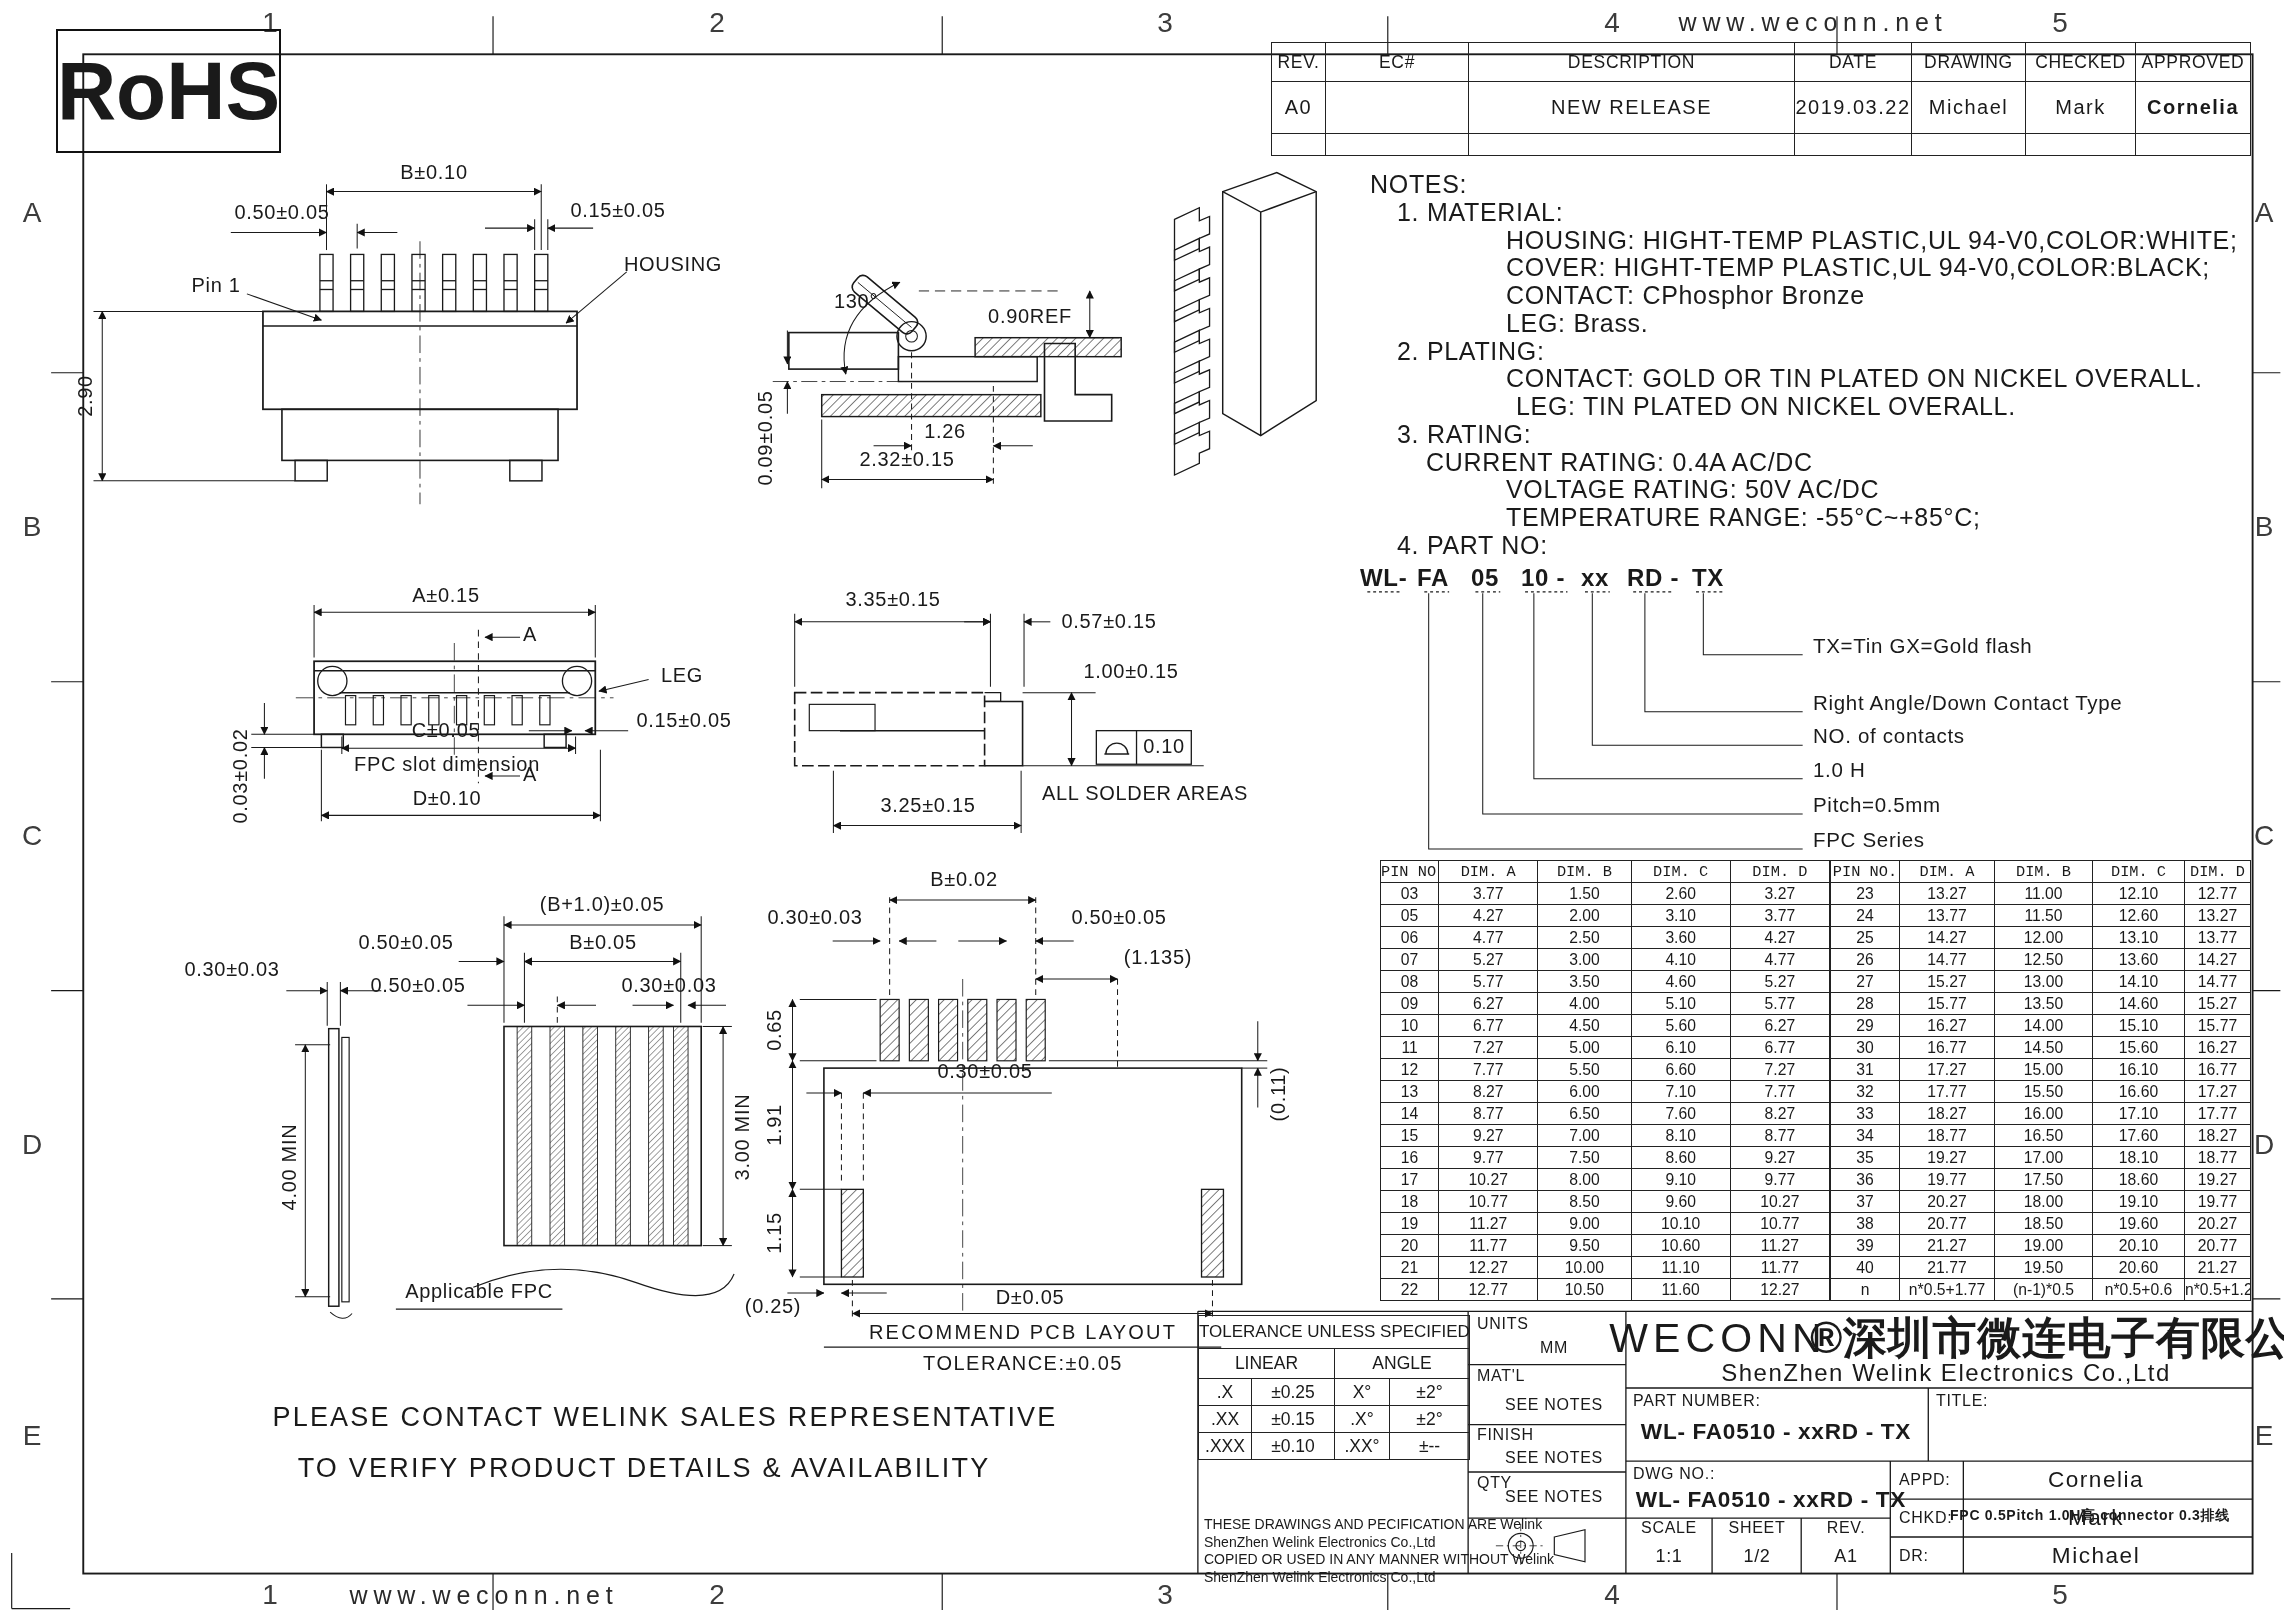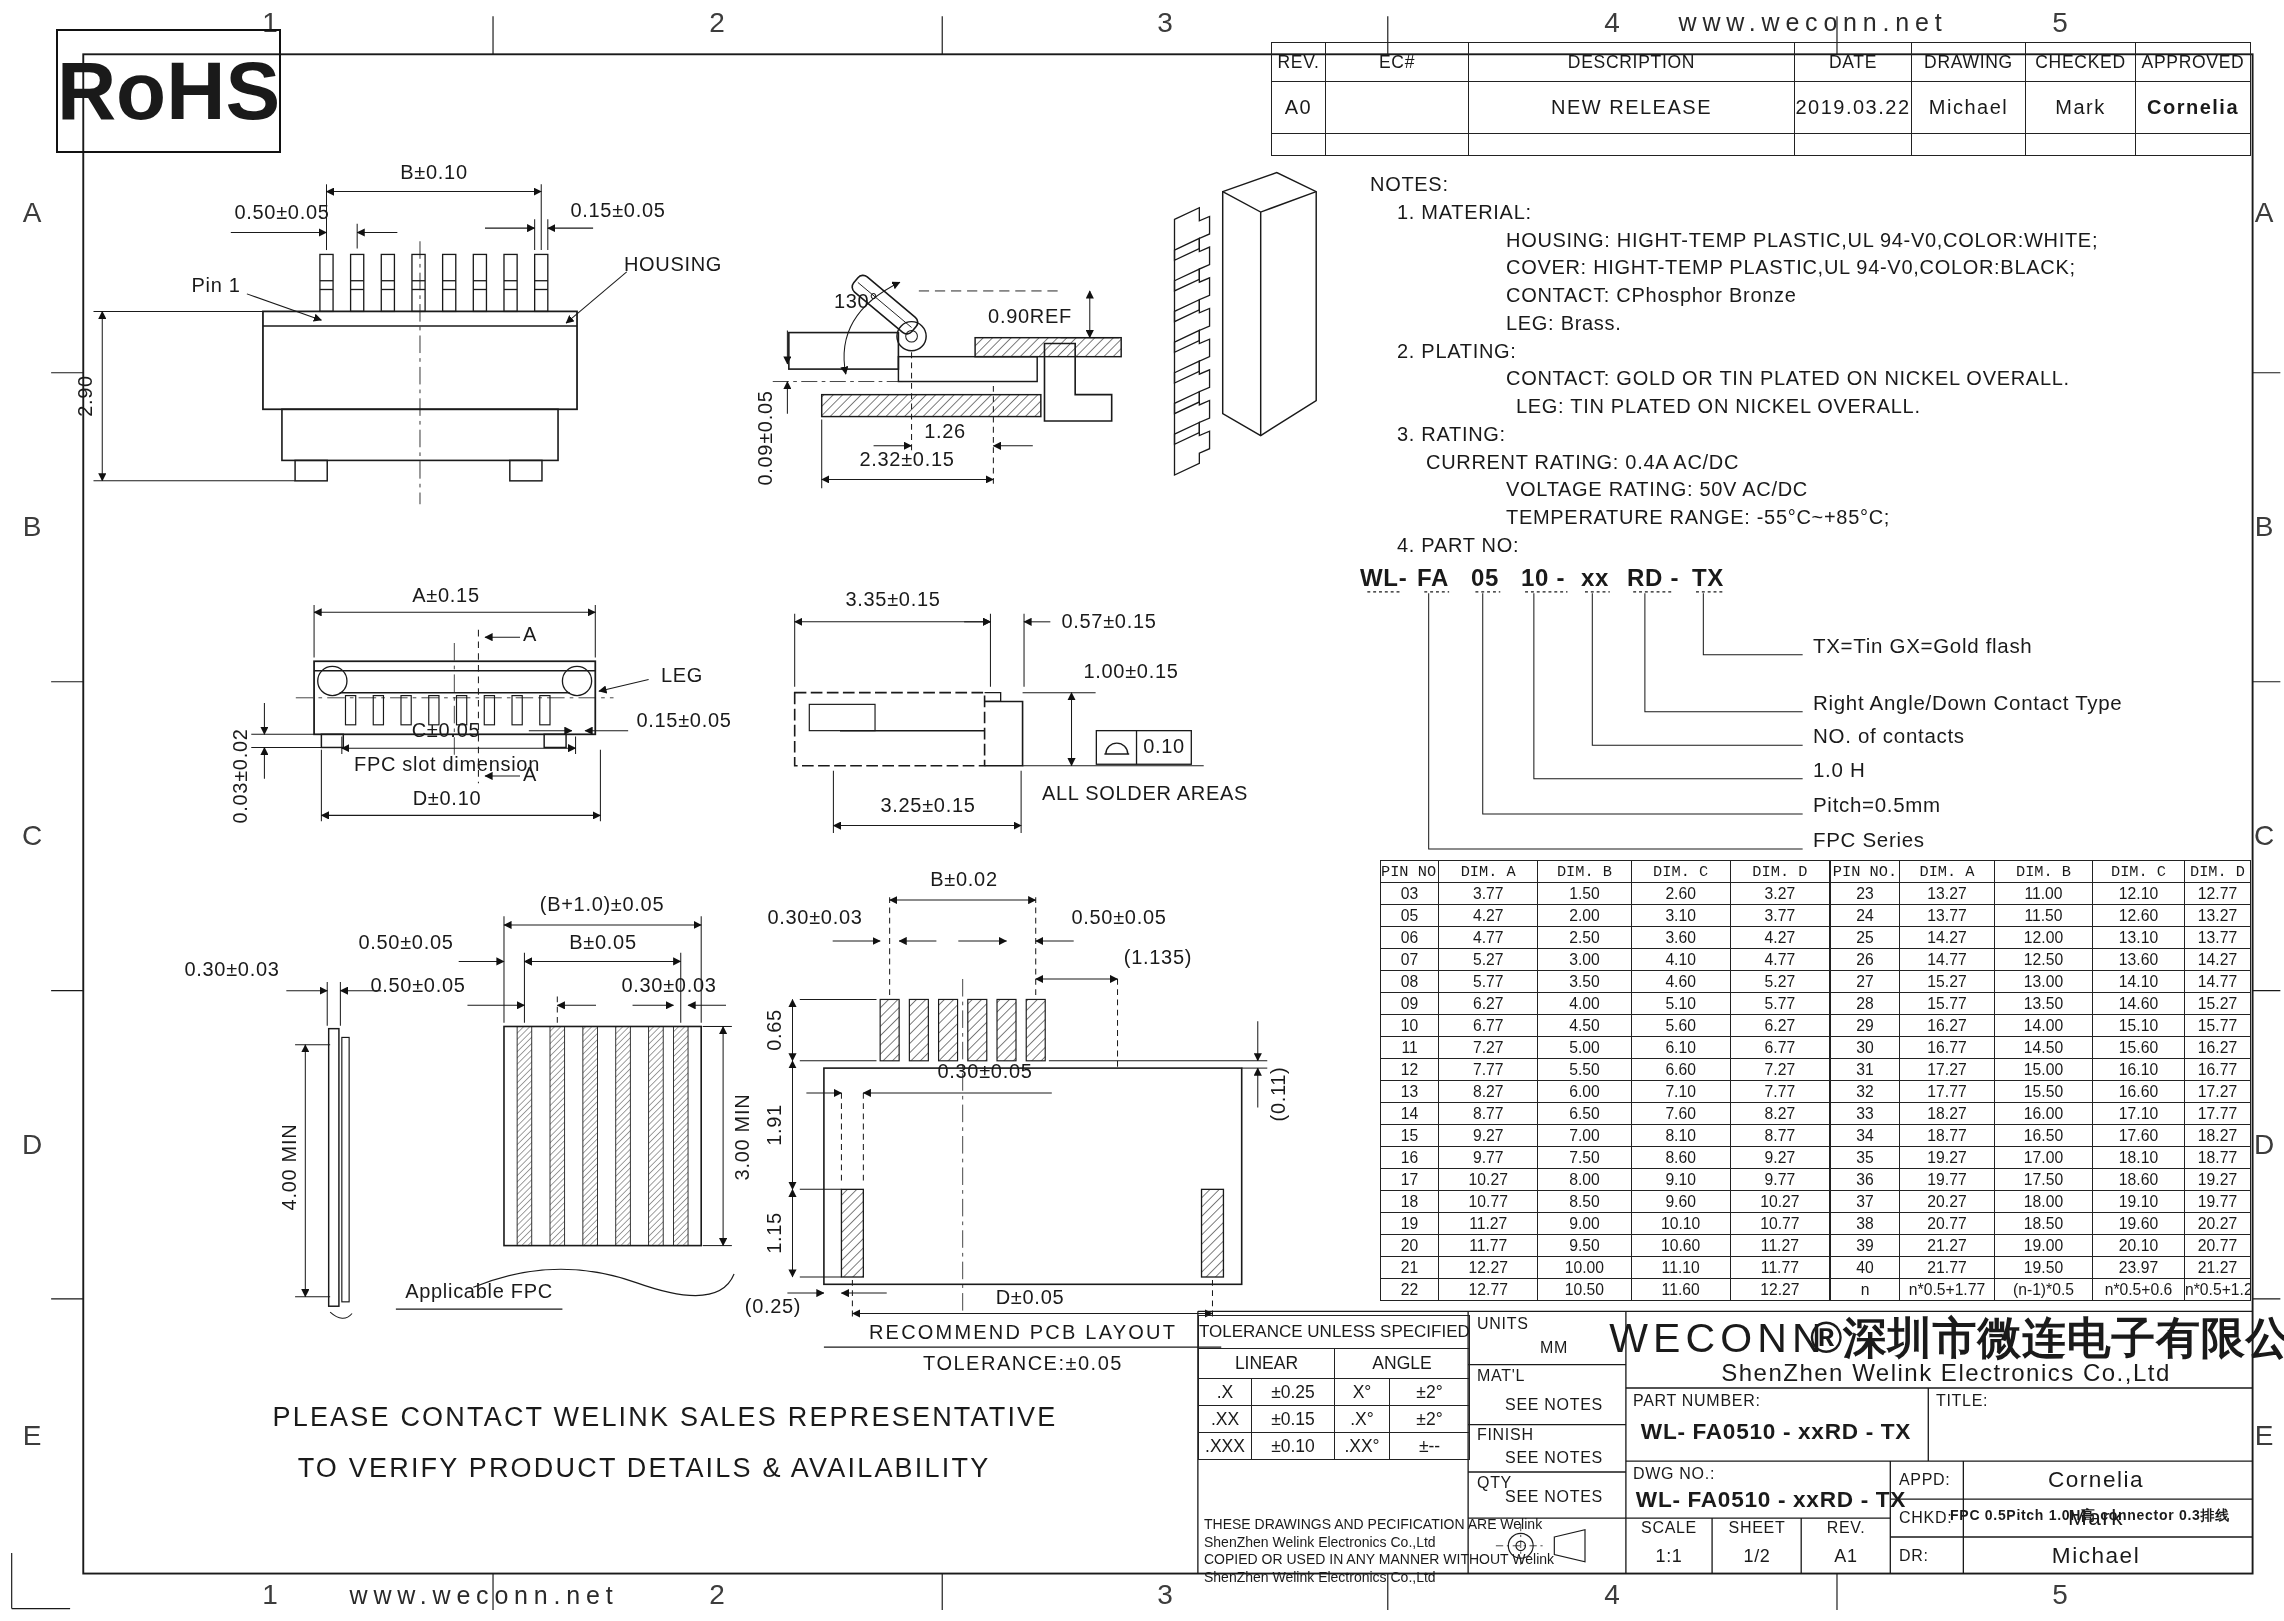--- a/index.html
+++ b/index.html
@@ -27,21 +27,21 @@
   #revtab tr.empty td{height:20.5px;}
   .dimtab th{height:21px;font-size:15.3px;font-family:Liberation Mono, monospace;}
   .dimtab td{height:21px;font-size:15.7px;}
   #dimL{left:1380px;top:860px;width:450px;}
   #dimR{left:1830px;top:860px;width:419px;}
   #toltab{left:1198px;top:1315px;width:270px;}
   #toltab .cap{height:32px;font-size:17px;}
   #toltab .hd{height:29px;font-size:17.5px;}
   #toltab td{height:26px;font-size:17.5px;}
   .legal{position:absolute;left:1204px;top:1516px;font-size:14px;line-height:17.5px;white-space:nowrap;}
-  .notes .lbl{font-size:20px;letter-spacing:0.7px;}
+  .notes .lbl{font-size:25px;letter-spacing:0.7px;}
   .pseg{font-weight:bold;font-size:24px;}
 </style>
 </head>
 <body>
 
 <div id="sheet">
 
   <svg class="geo" viewBox="0 0 3127 2220">
     <defs>
       <marker id="ar" viewBox="0 0 10 10" refX="9.3" refY="5" markerWidth="8" markerHeight="8" orient="auto-start-reverse">
@@ -833,21 +833,21 @@
         <td>39</td>
           <td>21.27</td>
         <td>19.00</td>
           <td>20.10</td>
         <td>20.77</td>
       </tr>
         <tr>
         <td>40</td>
           <td>21.77</td>
         <td>19.50</td>
-          <td>23.97</td>
+          <td>20.60</td>
         <td>21.27</td>
       </tr>
         <tr>
         <td>n</td>
           <td>n*0.5+1.77</td>
         <td>(n-1)*0.5</td>
           <td>n*0.5+0.6</td>
         <td>n*0.5+1.27</td>
       </tr>
       </tbody>

